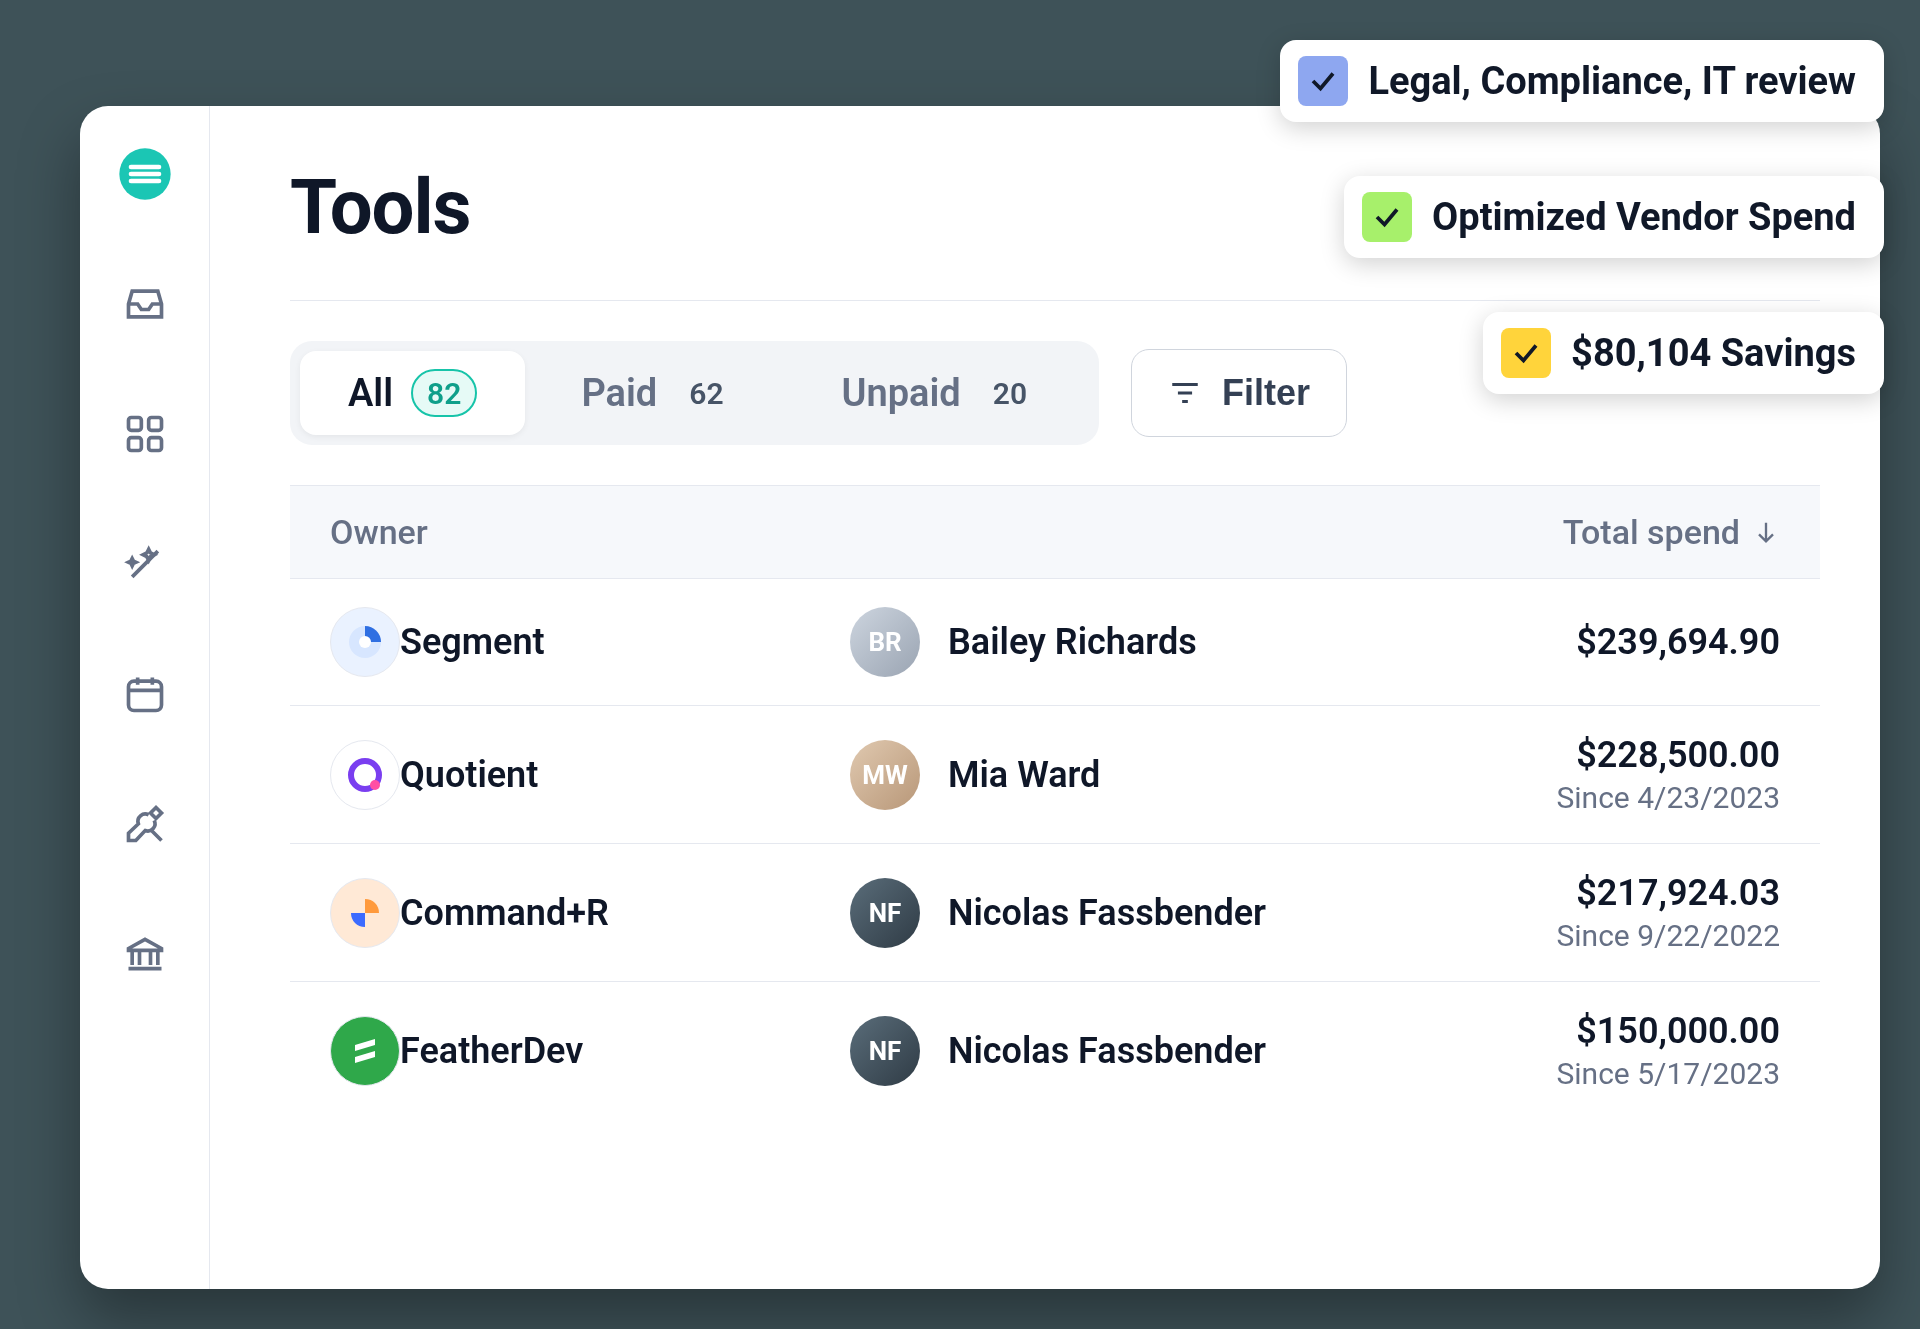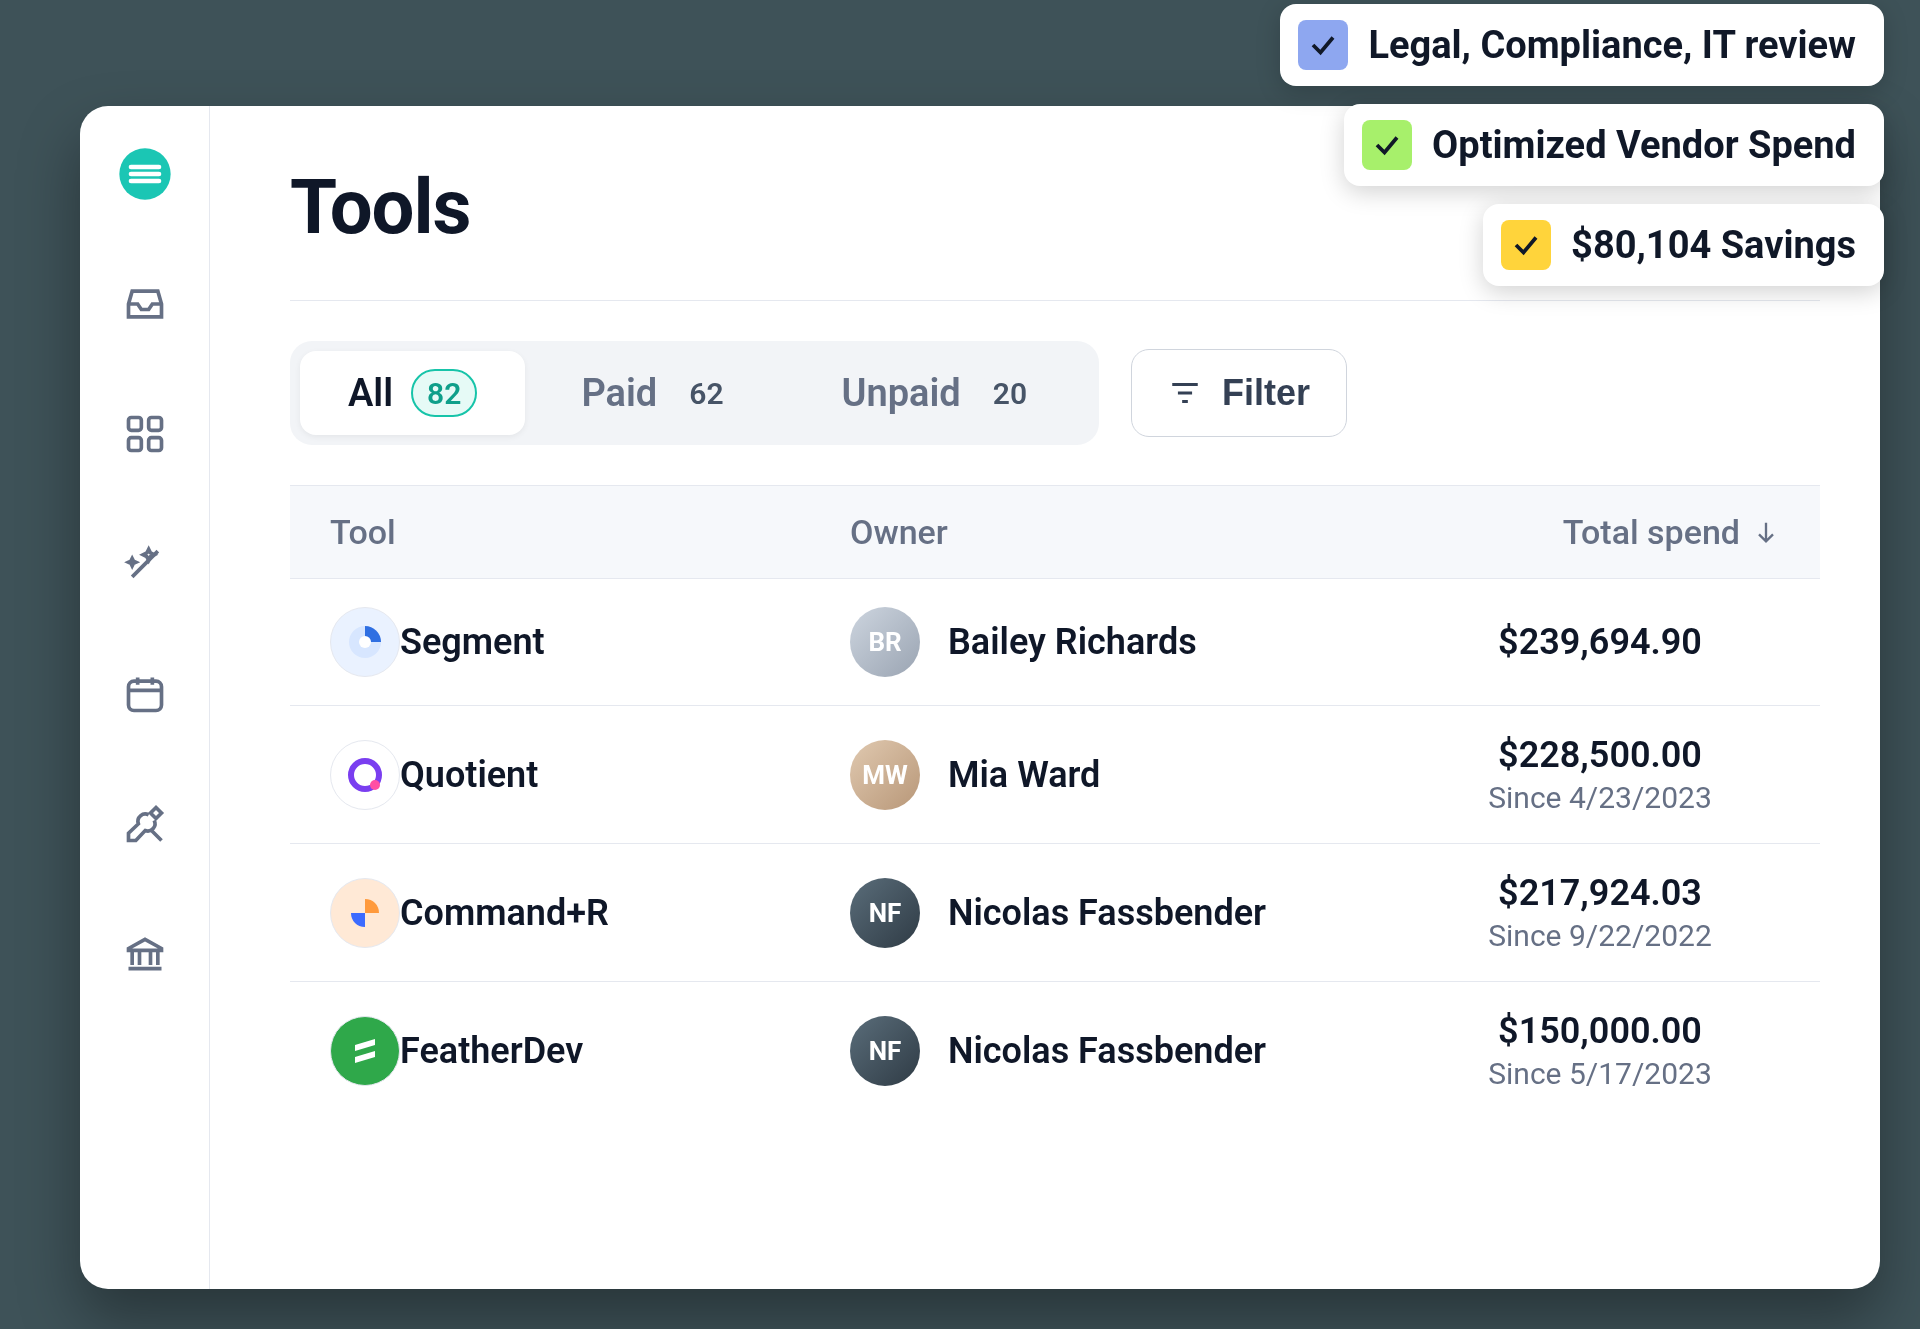--- a/index.html
+++ b/index.html
@@ -127,21 +127,21 @@
   }
   .tool-cell { flex:0 0 520px; display:flex; align-items:center; font-weight:600; }
   .tool-logo {
     width:70px; height:70px; border-radius:50%;
     border:1px solid #e5e8ef;
     display:flex; align-items:center; justify-content:center;
     font-weight:700; font-size:30px; color:#fff;
   }
   .owner-cell { flex:1; display:flex; align-items:center; gap:28px; font-weight:600;}
   .avatar { width:70px; height:70px; border-radius:50%; background:linear-gradient(135deg,#cdd5df,#9aa4b2); display:flex; align-items:center; justify-content:center; color:#fff; font-weight:700; font-size:26px;}
-  .spend-cell { flex:0 0 360px; text-align:center; }
+  .spend-cell { flex:0 0 360px; text-align:right; }
   .spend-amount { font-size:36px; font-weight:600; color:#0f1728; }
   .spend-since { font-size:30px; color:#667085; margin-top:4px;}
   
   .callouts {
     position:absolute;
     top: 4px;
     right: 36px;
     display:flex;
     flex-direction:column;
     align-items:flex-end;
@@ -152,20 +152,21 @@
     background:#fff;
     border-radius:16px;
     box-shadow:0 6px 24px rgba(0,0,0,.18);
     padding:16px 28px 16px 18px;
     display:flex;
     align-items:center;
     gap:20px;
     font-size:38px;
     font-weight:700;
     color:#101828;
+    margin-top:36px;
   }
   .check {
     width:50px; height:50px; border-radius:8px;
     display:flex; align-items:center; justify-content:center;
   }
   .check svg { width:30px; height:30px; stroke:#101828; stroke-width:3; fill:none; }
   .c-blue  { background:#8ea7f0; }
   .c-green { background:#a7f06b; }
   .c-yellow{ background:#ffd43b; }
 </style>
@@ -267,21 +268,20 @@
       </div>
       <button class="filter-btn">
         <svg viewBox="0 0 24 24">
             <path d="M3 6h18M7 12h10M10 18h4"></path>
           </svg>
         <span>Filter</span>
       </button>
     </div>
 
     <div class="table-head">
-      <div class="col-tool">Tool</div>
       <div class="col-owner">Owner</div>
       <div class="col-spend">
         <span>Total spend</span>
         <svg viewBox="0 0 24 24">
             <path d="M12 4v16M6 14l6 6 6-6"></path>
           </svg>
       </div>
     </div>
 
     <div class="row">

